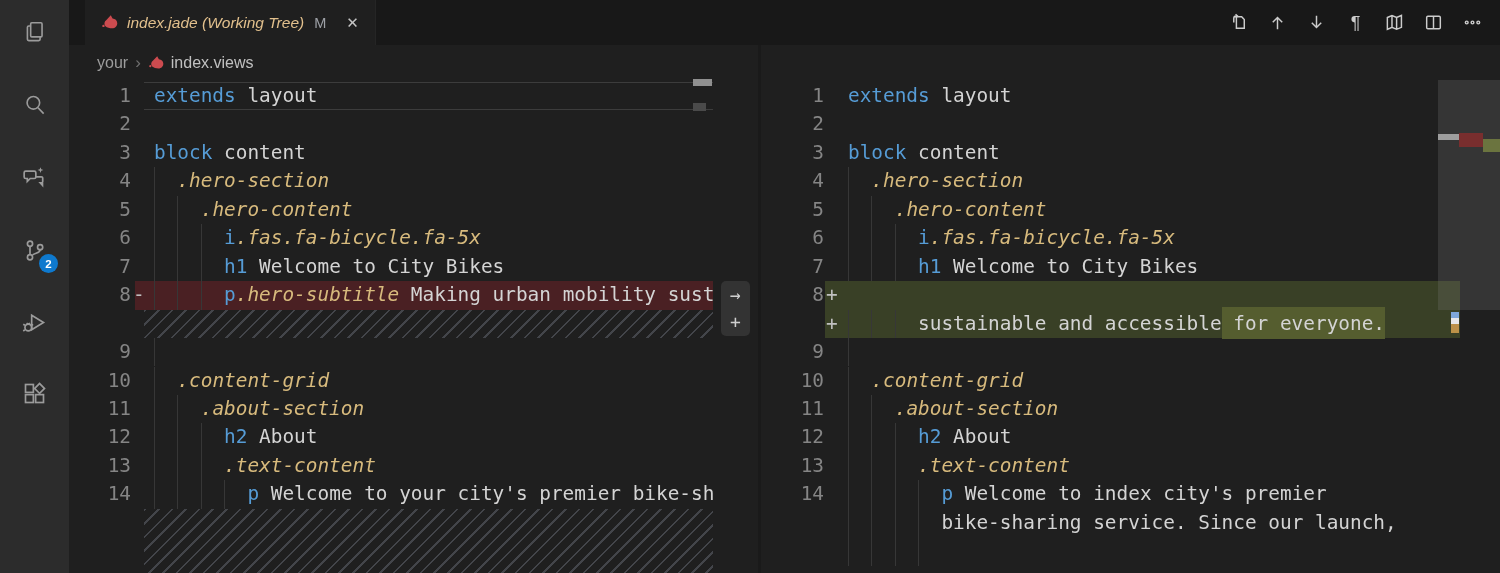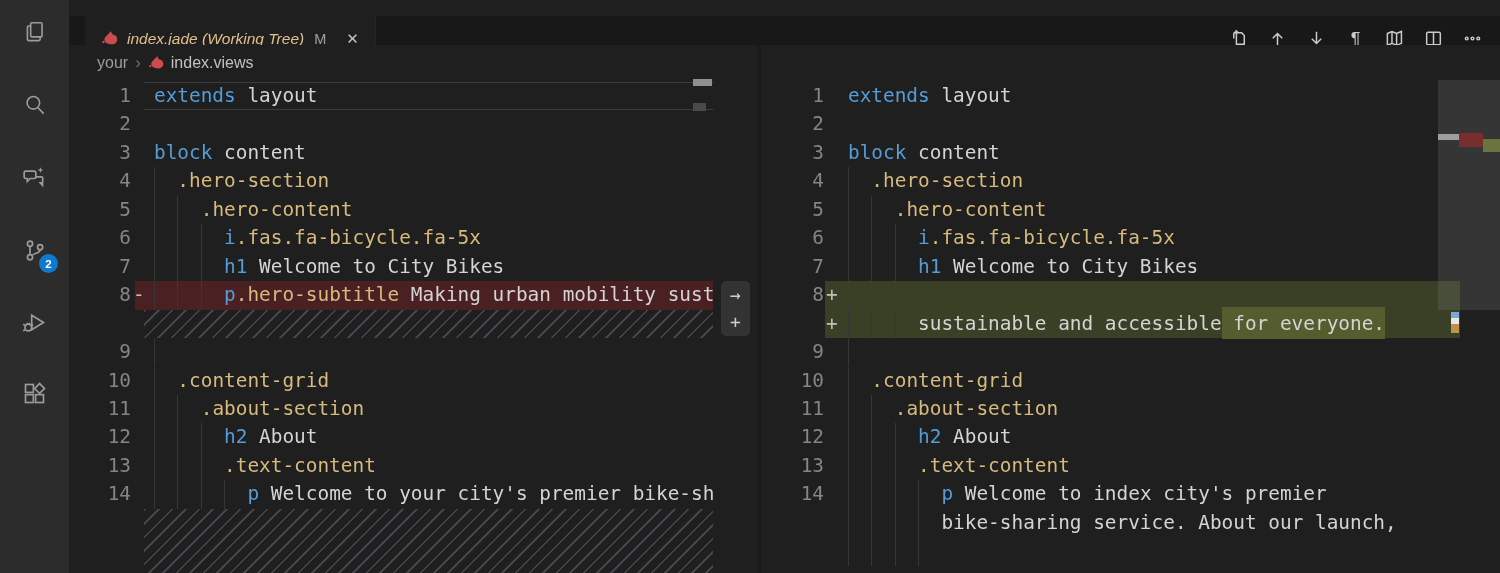--- a/index.html
+++ b/index.html
@@ -8,21 +8,21 @@
 
   
   .activitybar{position:absolute;left:0;top:0;width:69px;height:573px;background:var(--activity_bg,#2c2c2c);}
   .ab-item{position:absolute;left:0;width:69px;height:48px;display:flex;align-items:center;justify-content:center;color:var(--activity_icon,#9b9b9b);}
   .ab-item svg{stroke:var(--activity_icon,#9b9b9b);fill:none;stroke-width:1.5;}
   .badge{position:absolute;right:11px;bottom:1px;width:19px;height:19px;border-radius:50%;
          background:var(--badge_bg,#0e79ce);color:#fff;font-size:11.5px;font-weight:bold;
          display:flex;align-items:center;justify-content:center;}
 
   
-  .tabstrip{position:absolute;left:69px;top:16px;width:1431px;height:45px;background:var(--tabstrip_bg,#181818);}
+  .tabstrip{position:absolute;left:69px;top:0;width:1431px;height:45px;background:var(--tabstrip_bg,#181818);}
   .tab{position:absolute;left:16px;top:0;height:45px;background:var(--editor_bg,#1f1f1f);
        display:flex;align-items:center;padding:0 16px;border-right:1px solid #252525;}
   .tab-title{color:var(--tab_fg,#e2c08d);font-style:italic;font-size:15.5px;white-space:nowrap;margin-left:9px;}
   .tab-dirty{color:#9da0a6;font-size:14.5px;margin-left:10px;}
   .tab-close{color:#c5c5c5;font-size:15px;margin-left:20px;cursor:pointer;}
   .toolbar{position:absolute;right:0;top:0;height:45px;display:flex;align-items:center;gap:8px;padding-right:12px;}
   .tb-btn{width:31px;height:31px;display:flex;align-items:center;justify-content:center;color:var(--toolbar_icon,#cccccc);border-radius:4px;}
   .tb-btn svg{stroke:var(--toolbar_icon,#cccccc);fill:none;stroke-width:1.4;}
   .glyph18{font-size:18px;line-height:1;}
 
@@ -31,21 +31,21 @@
               display:flex;align-items:center;padding-left:28px;box-sizing:border-box;font-size:16px;color:#9d9d9d;gap:7px;}
   .bc-file{color:#c0c0c0;}
   .bc-chev{color:#6f6f6f;font-size:17px;}
 
   
   .editor{position:absolute;top:80px;height:493px;overflow:hidden;}
   .ln{position:absolute;text-align:right;color:var(--linenum,#858585);font-size:19.4px;line-height:28.45px;font-family:"DejaVu Sans Mono",monospace;}
   .sign{position:absolute;color:var(--sign,#c0c0c0);font-size:19.4px;line-height:28.45px;font-family:"DejaVu Sans Mono",monospace;}
   .code{position:absolute;font-size:19.4px;line-height:28.45px;white-space:pre;font-family:"DejaVu Sans Mono",monospace;color:var(--text,#d4d4d4);}
   .tk.kw{color:var(--keyword,#569cd6);}
-  .tk.cls{color:var(--classname,#d7ba7d);}
+  .tk.cls{color:var(--classname,#d7ba7d);font-style:italic;}
   .tk.tx{color:var(--text,#d4d4d4);}
   .tk.ins{color:var(--text,#d4d4d4);background:var(--inserted_char_bg,#555d2f);padding:4.6px 0;margin-top:12px;}
   .rowbg{position:absolute;}
   .rowbg.removed{background:var(--removed_bg,#4a2023);}
   .rowbg.added{background:var(--added_bg,#394026);}
   .hatch-block{position:absolute;background:repeating-linear-gradient(135deg,var(--hatch_line,#43454a) 0 1.8px,transparent 1.8px 9.6px);}
   .guide{position:absolute;top:0;width:1px;height:28.45px;background:var(--guide,#373737);}
   .curline{position:absolute;height:28.45px;border-top:1px solid #3c3c3c;border-bottom:1px solid #3c3c3c;box-sizing:border-box;}
 
   
@@ -236,21 +236,21 @@
       <div class="ln" style="left: 0px; top: 286.5px; width: 56px;">10</div>
       <div class="code" style="left: 80px; top: 286.5px; right: 0px;"><div class="guide" style="left: 0px;"></div><span class="tk tx">  </span><span class="tk cls">.content-grid</span></div>
       <div class="ln" style="left: 0px; top: 314.95px; width: 56px;">11</div>
       <div class="code" style="left: 80px; top: 314.95px; right: 0px;"><div class="guide" style="left: 0px;"></div><div class="guide" style="left: 23.36px;"></div><span class="tk tx">    </span><span class="tk cls">.about-section</span></div>
       <div class="ln" style="left: 0px; top: 343.4px; width: 56px;">12</div>
       <div class="code" style="left: 80px; top: 343.4px; right: 0px;"><div class="guide" style="left: 0px;"></div><div class="guide" style="left: 23.36px;"></div><div class="guide" style="left: 46.72px;"></div><span class="tk tx">      </span><span class="tk kw">h2</span><span class="tk tx"> About</span></div>
       <div class="ln" style="left: 0px; top: 371.85px; width: 56px;">13</div>
       <div class="code" style="left: 80px; top: 371.85px; right: 0px;"><div class="guide" style="left: 0px;"></div><div class="guide" style="left: 23.36px;"></div><div class="guide" style="left: 46.72px;"></div><span class="tk tx">      </span><span class="tk cls">.text-content</span></div>
       <div class="ln" style="left: 0px; top: 400.3px; width: 56px;">14</div>
       <div class="code" style="left: 80px; top: 400.3px; right: 0px;"><div class="guide" style="left: 0px;"></div><div class="guide" style="left: 23.36px;"></div><div class="guide" style="left: 46.72px;"></div><div class="guide" style="left: 70.08px;"></div><span class="tk tx">        </span><span class="tk kw">p</span><span class="tk tx"> Welcome to index city's premier</span></div>
-      <div class="code" style="left: 80px; top: 428.75px; right: 0px;"><div class="guide" style="left: 0px;"></div><div class="guide" style="left: 23.36px;"></div><div class="guide" style="left: 46.72px;"></div><div class="guide" style="left: 70.08px;"></div><span class="tk tx">        </span><span class="tk tx">bike-sharing service. About our launch,</span></div>
+      <div class="code" style="left: 80px; top: 428.75px; right: 0px;"><div class="guide" style="left: 0px;"></div><div class="guide" style="left: 23.36px;"></div><div class="guide" style="left: 46.72px;"></div><div class="guide" style="left: 70.08px;"></div><span class="tk tx">        </span><span class="tk tx">bike-sharing service. Since our launch,</span></div>
       <div class="code" style="left: 80px; top: 457.2px; right: 0px;"><div class="guide" style="left: 0px;"></div><div class="guide" style="left: 23.36px;"></div><div class="guide" style="left: 46.72px;"></div><div class="guide" style="left: 70.08px;"></div><span class="tk tx">        </span></div>
     </div>
 
   <div class="diff-actions">
     <span class="da-btn">→</span>
     <span class="da-btn">+</span>
   </div>
 
   <div class="lv-mark" style="left:693px;top:79px;width:19px;height:7px;background:#909090;"></div>
   <div class="lv-mark" style="left:693px;top:103px;width:13px;height:8px;background:#4a4a4a;"></div>

